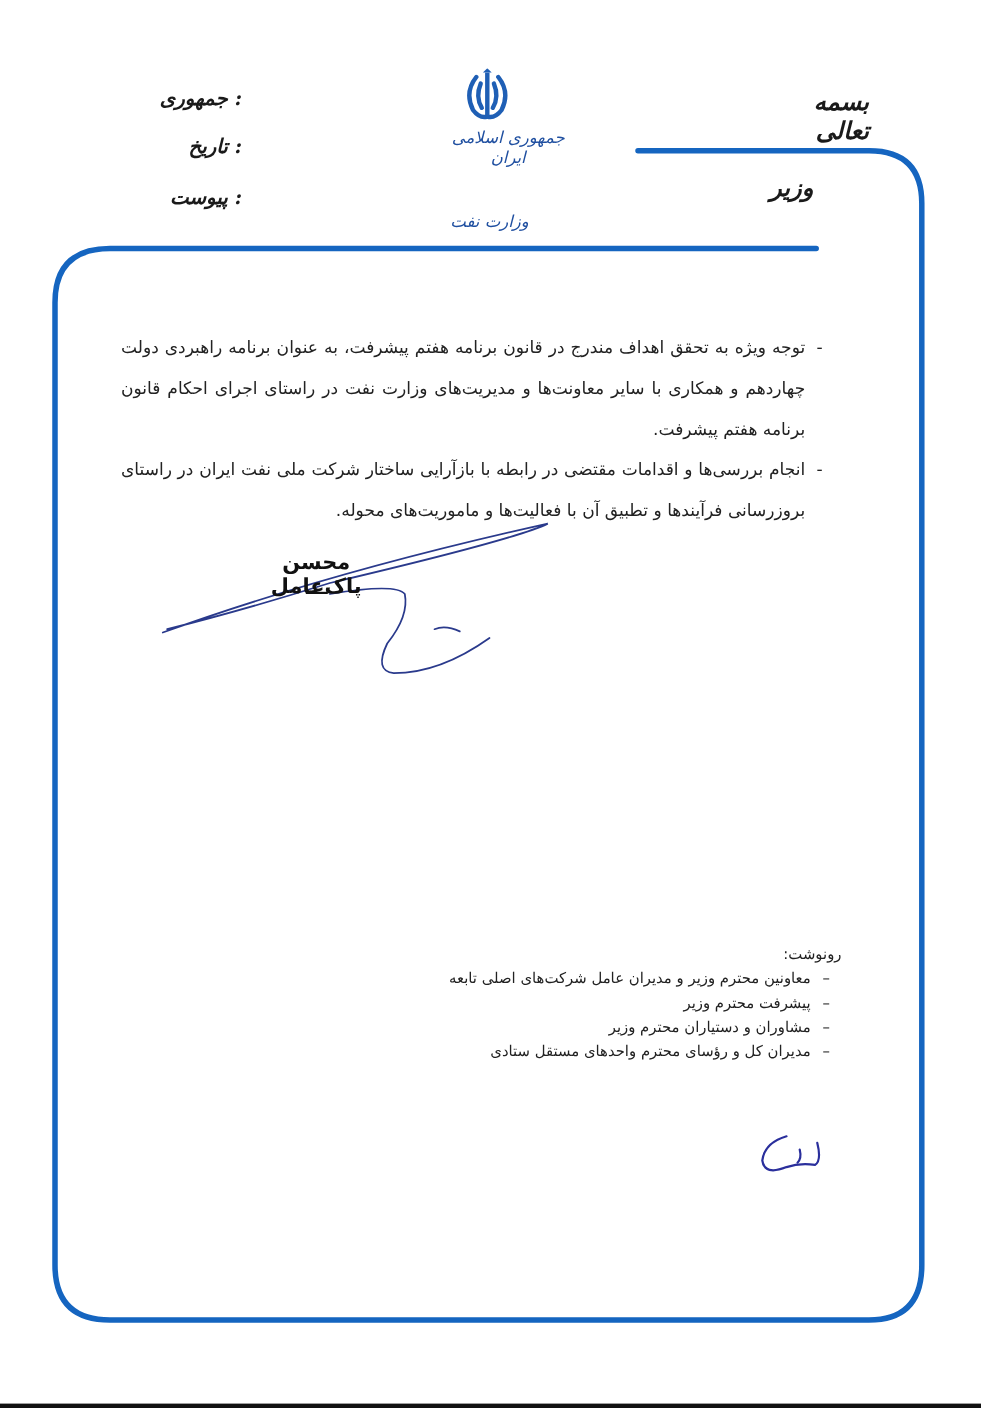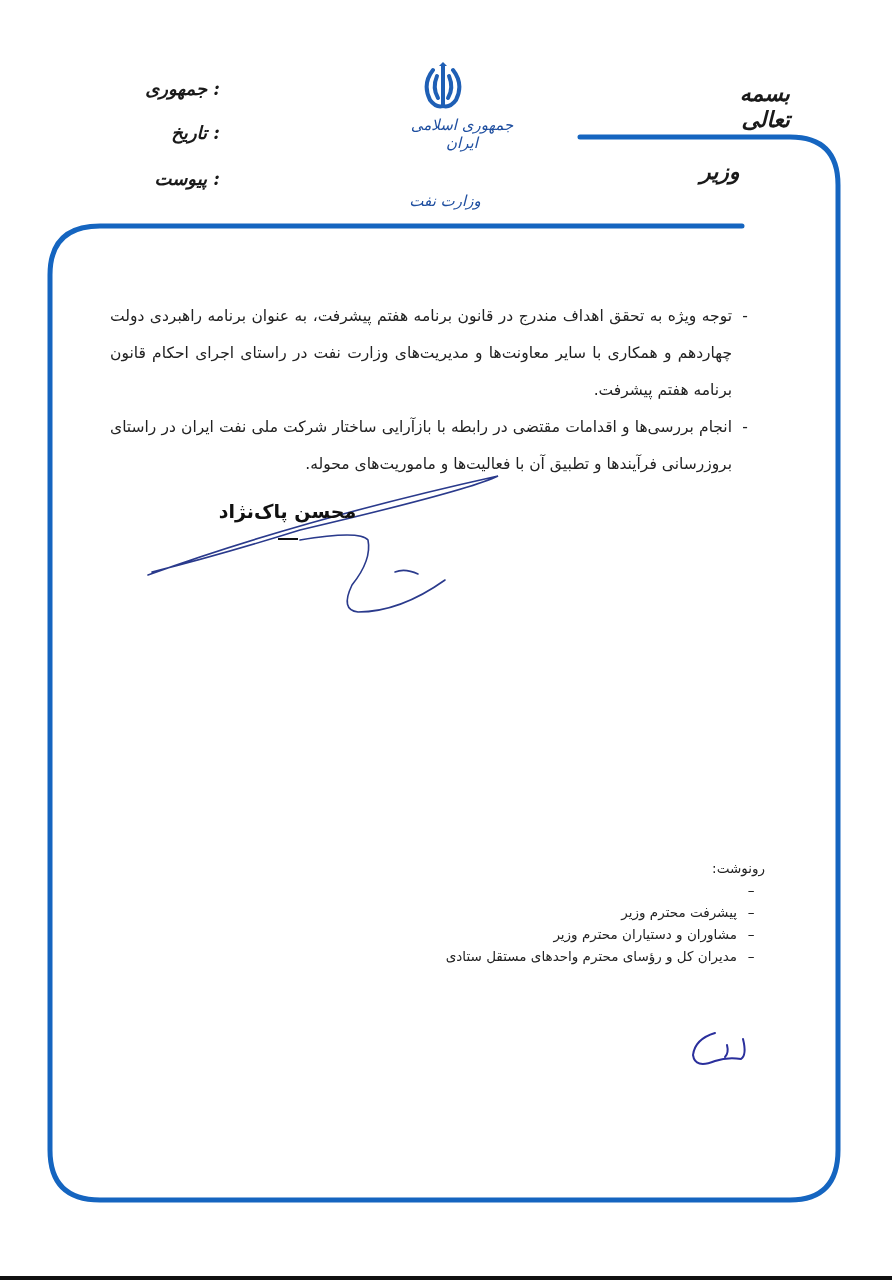--- a/index.html
+++ b/index.html
@@ -67,27 +67,28 @@
   </div>
 </div>
 
 <svg class="abs" style="left:0;top:0;" width="892" height="1280">
   <g fill="none" stroke="#2a3a8c" stroke-width="1.6" stroke-linecap="round">
     <path d="M148 575 Q300 520 498 476 Q470 490 300 530 Q220 555 152 572"></path>
     <path d="M300 540 Q360 530 368 540 Q372 560 352 585 Q340 610 358 612 Q400 612 445 580"></path>
     <path d="M395 572 Q405 568 418 574"></path>
   </g>
 </svg>
-<div class="abs sig-name">محسن پاک‌نژاد</div>
+<div class="abs sig-name">محسن پاک‌عامل</div>
 <div class="abs" style="left:278px;top:538px;width:20px;height:2px;background:#111;"></div>
 
 <div class="abs cc-block">
   <div class="cc-title">رونوشت:</div>
   <div class="cc-item">
     <span class="dash">–</span>
+    <span>معاونین محترم وزیر و مدیران عامل شرکت‌های اصلی تابعه</span>
   </div>
   <div class="cc-item">
     <span class="dash">–</span>
     <span>پیشرفت محترم وزیر</span>
   </div>
   <div class="cc-item">
     <span class="dash">–</span>
     <span>مشاوران و دستیاران محترم وزیر</span>
   </div>
   <div class="cc-item">

